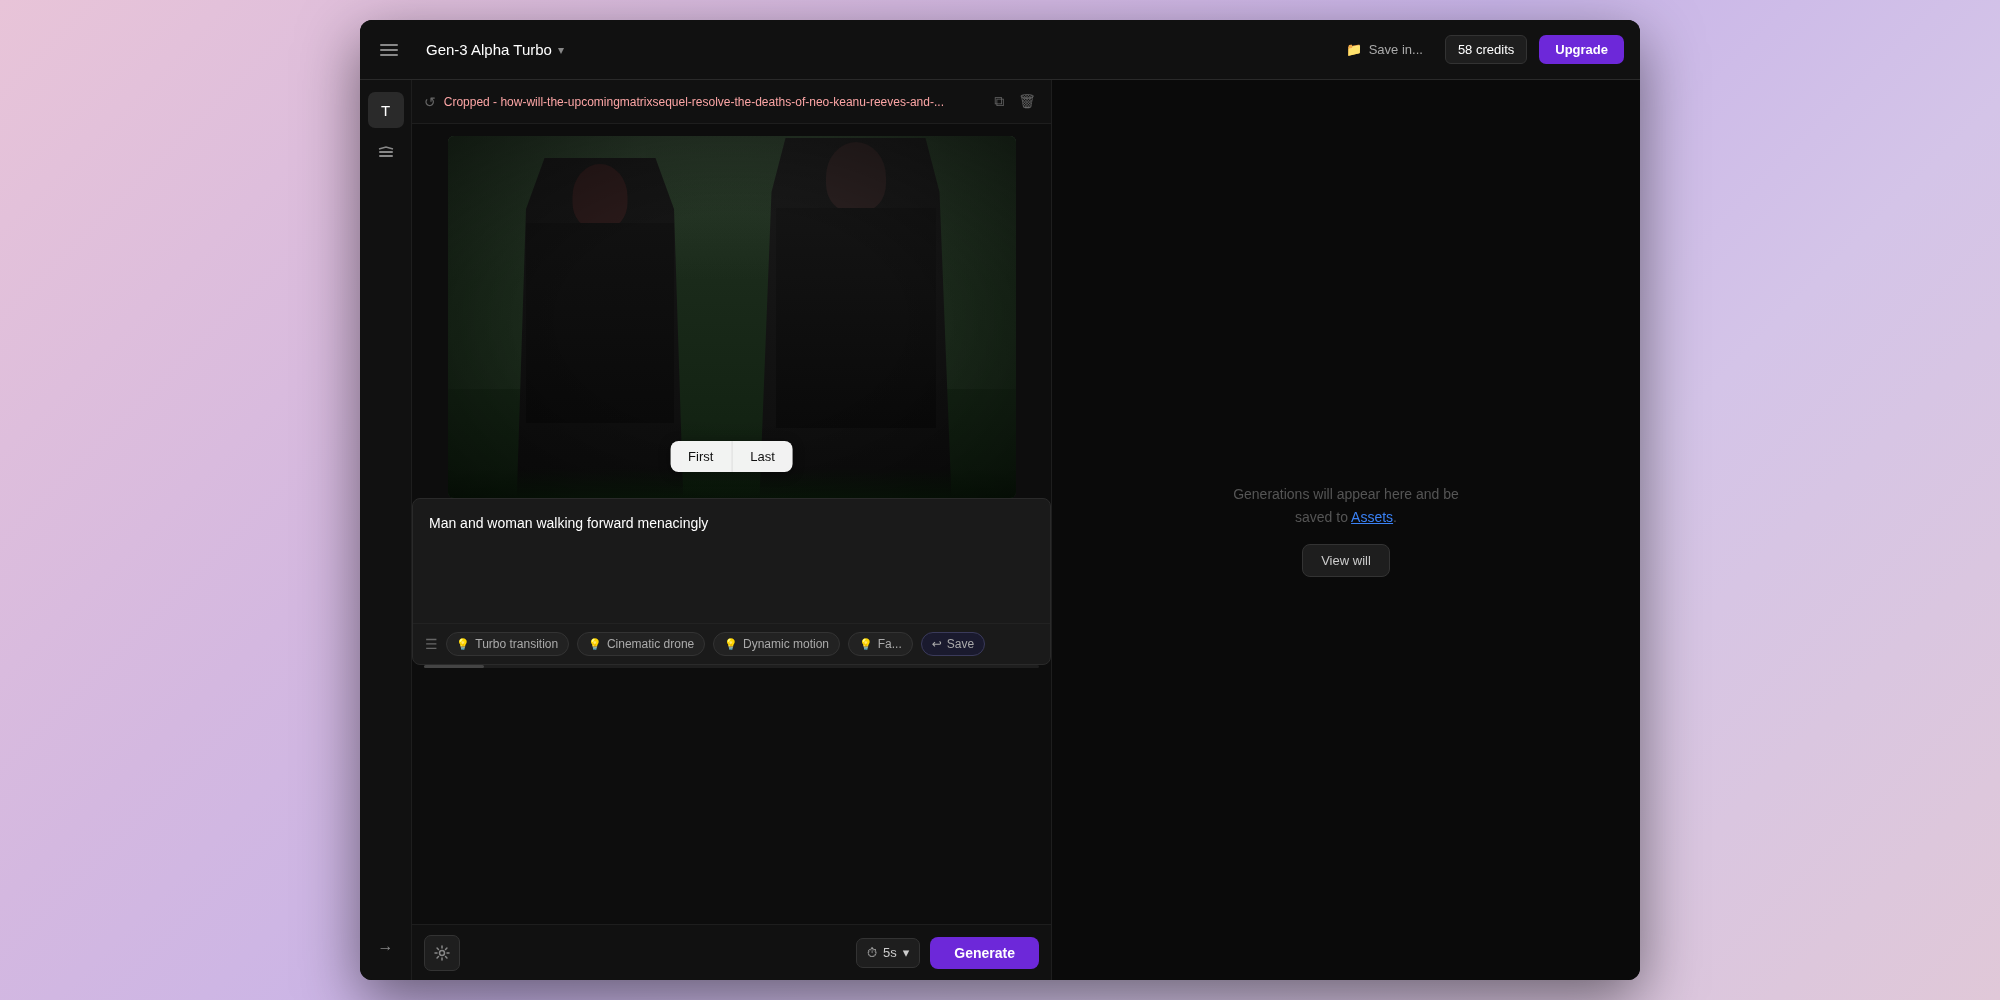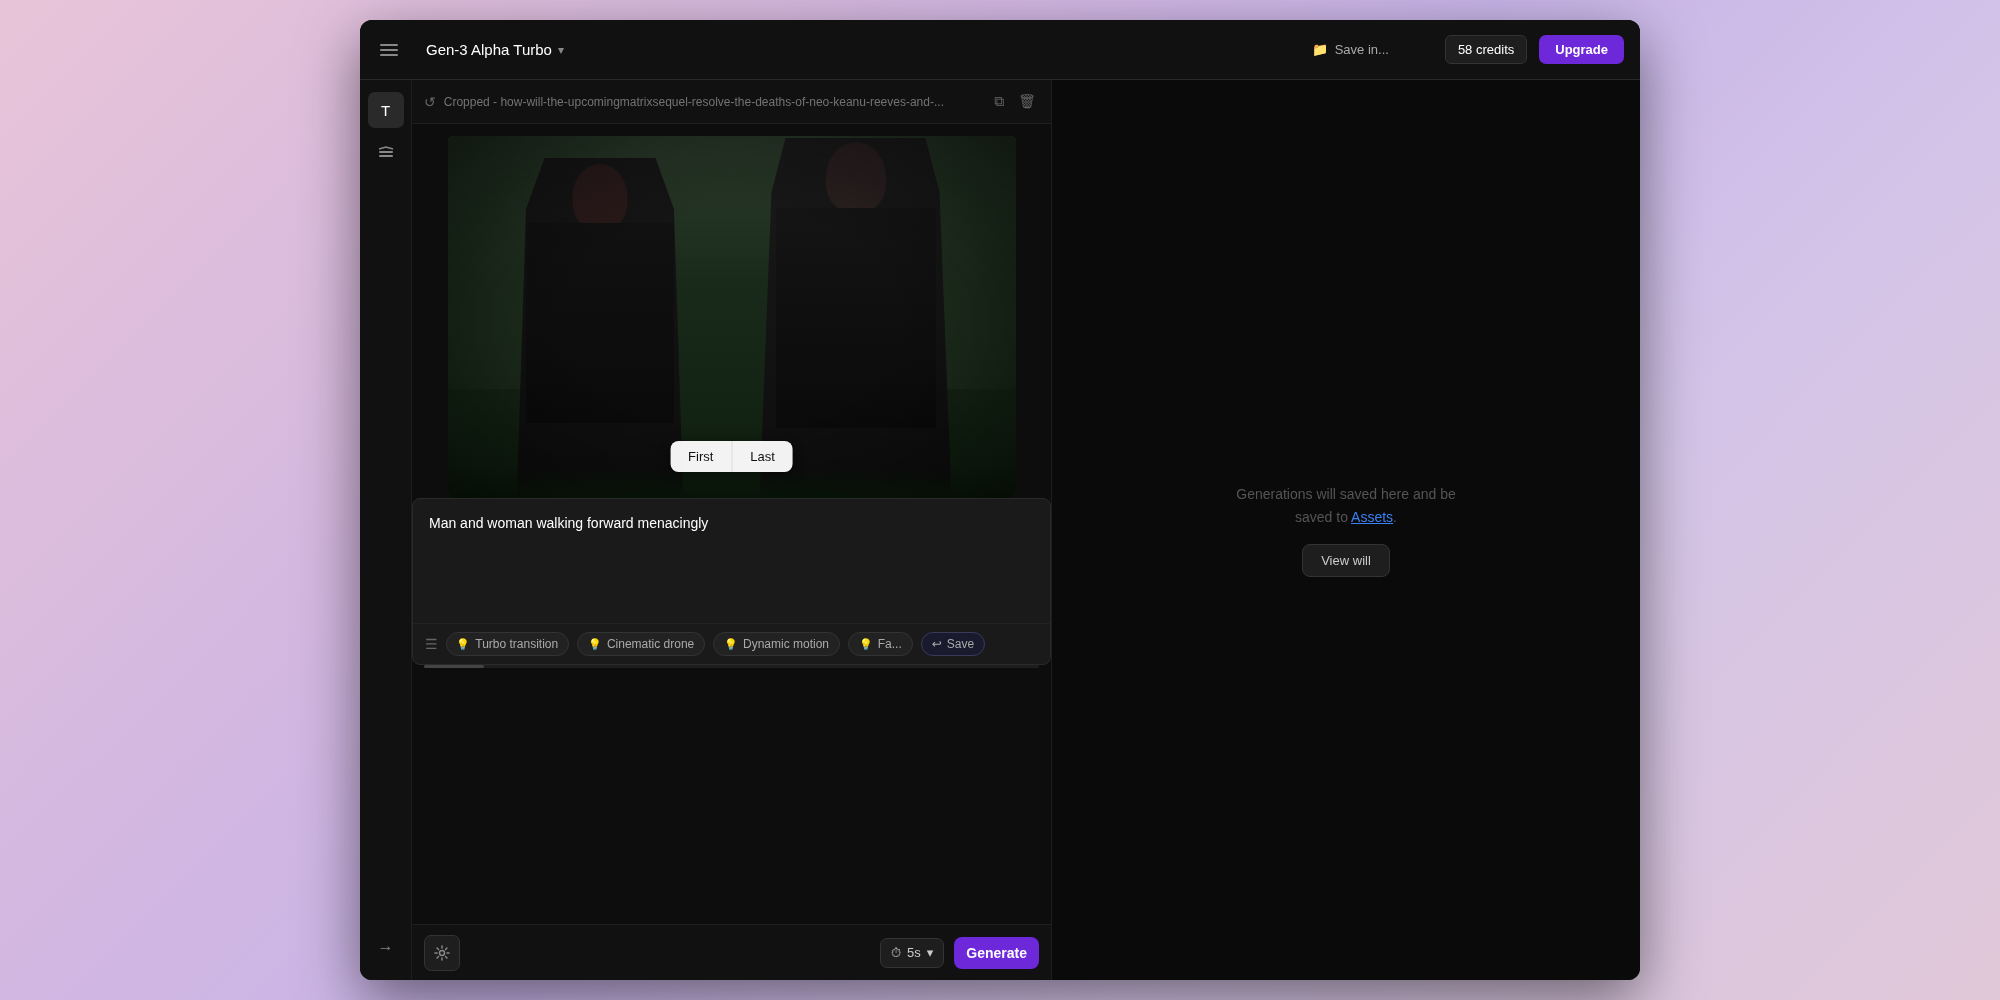--- a/index.html
+++ b/index.html
@@ -85,21 +85,20 @@
       border: none;
     }
     .credits-badge {
       background: #1e1e1e;
       color: #ffffff;
       font-size: 13px;
       font-weight: 500;
       padding: 6px 12px;
       border-radius: 6px;
       border: 1px solid #333;
-      margin-left: 34px;
     }
     .upgrade-btn {
       background: #6d28d9;
       color: #ffffff;
       font-size: 13px;
       font-weight: 600;
       padding: 7px 16px;
       border-radius: 7px;
       border: none;
       cursor: pointer;
@@ -171,21 +170,21 @@
       align-items: center;
       padding: 0 12px;
       gap: 8px;
     }
     .file-refresh {
       color: #666;
       cursor: pointer;
       font-size: 14px;
     }
     .file-name {
-      color: #737373;
+      color: #fca5a5;
       font-size: 12px;
       flex: 1;
       overflow: hidden;
       text-overflow: ellipsis;
       white-space: nowrap;
     }
     .file-icons {
       display: flex;
       gap: 8px;
       color: #666;
@@ -391,21 +390,21 @@
       padding: 6px 10px;
       color: #ccc;
       font-size: 13px;
       cursor: pointer;
     }
     .generate-btn {
       background: #6d28d9;
       color: #ffffff;
       font-size: 14px;
       font-weight: 600;
-      padding: 8px 12px;
+      padding: 8px 24px;
       border-radius: 8px;
       border: none;
       cursor: pointer;
     }
     
     .right-panel {
       flex: 1;
       background: #0a0a0a;
       display: flex;
       align-items: center;
@@ -577,21 +576,21 @@
           <span>▾</span>
         </div>
         <button class="generate-btn">
           <span>Generate</span>
         </button>
       </div>
     </div>
 
     <div class="right-panel">
       <div class="empty-message">
-        <span>Generations will saved here and be</span>
+        <span>Generations will appear here and be</span>
         <br>
         <span>saved to </span><span class="assets-link">Assets</span><span>.</span>
       </div>
       <button class="view-guide-btn">
         <span>View will</span>
       </button>
     </div>
   </div>
 </div>
 

